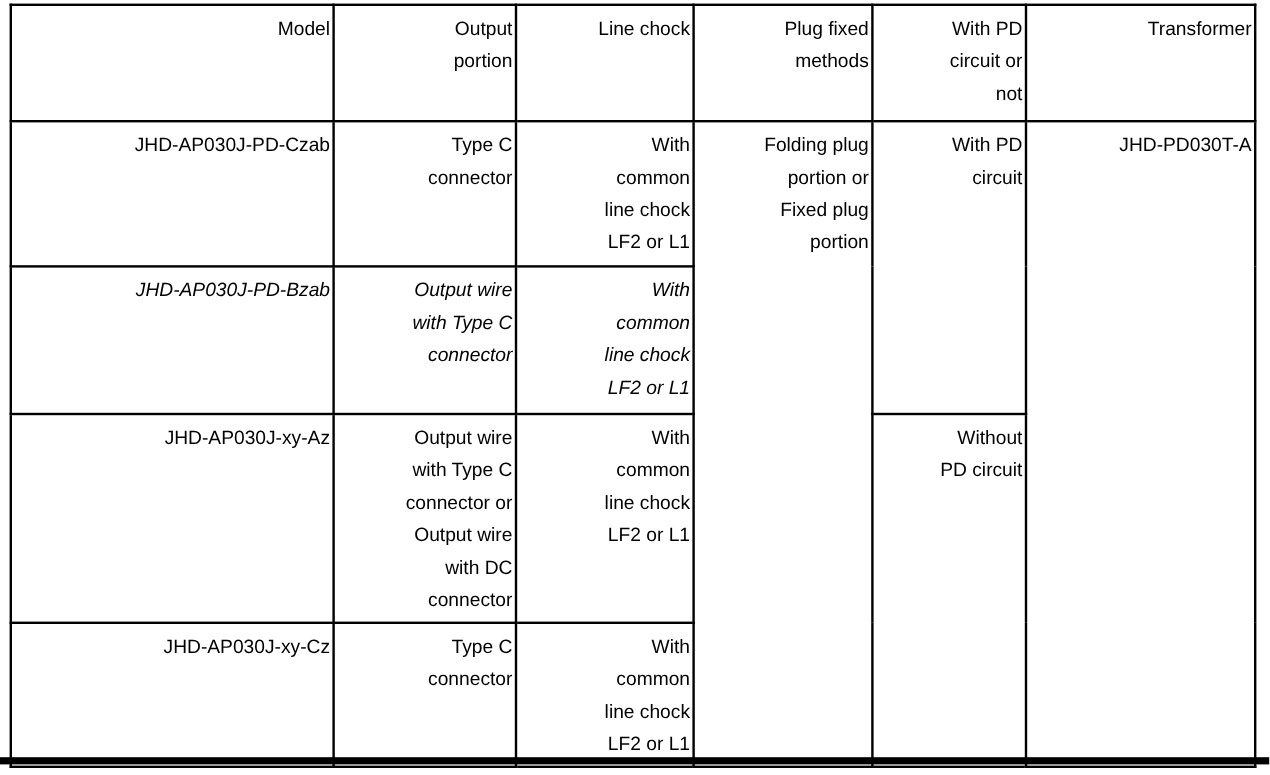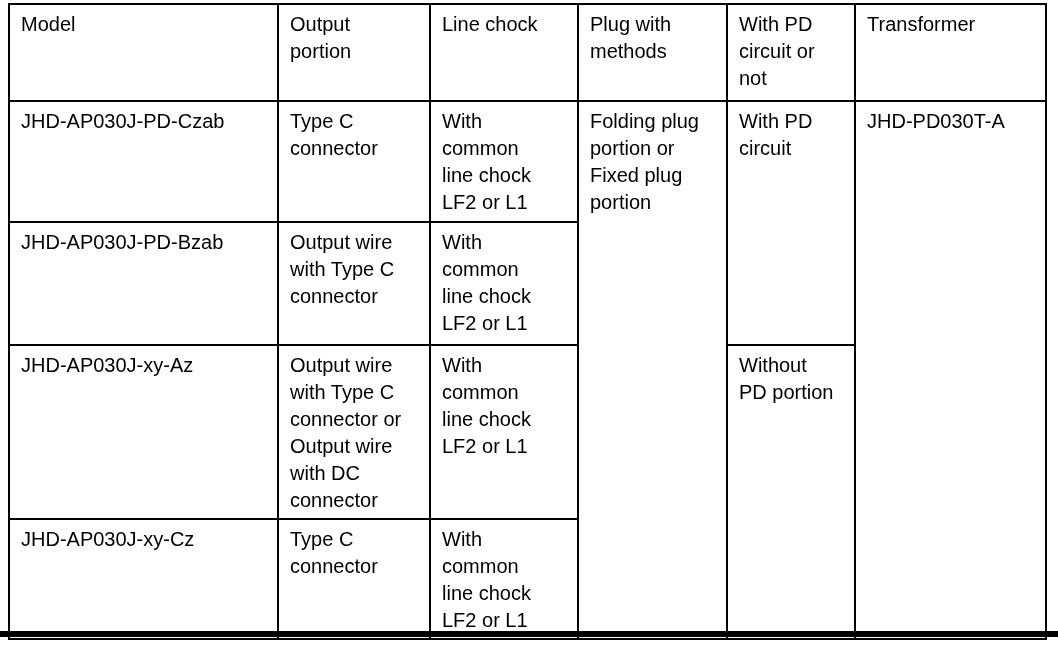--- a/index.html
+++ b/index.html
@@ -22,31 +22,31 @@
     top: 3px;
     width: 1037px;
     height: 630px;
     border-collapse: collapse;
     table-layout: fixed;
   }
   .spec-table th,
   .spec-table td {
     border: 2px solid #000000;
     vertical-align: top;
-    text-align: left;
+    text-align: right;
     font-weight: 400;
-    font-size: 20px;
+    font-size: 16px;
     line-height: 27px;
-    padding: 6px 16px 4px 11px;
+    padding: 6px 2px 4px 11px;
     white-space: pre-line;
     overflow: hidden;
   }
   tr.row-header  { height: 97px; }
   tr.row-1       { height: 121px; }
-  tr.row-2       { height: 123px; }
+  tr.row-2       { height: 123px; font-style: italic; }
   tr.row-3       { height: 172px; }
   tr.row-4       { height: 117px; }
   .bottom-rule {
     position: absolute;
     left: 0;
     top: 631px;
     width: 1058px;
     height: 6px;
     background: #000000;
   }
@@ -64,21 +64,21 @@
       <col style="width:149px">
       <col style="width:128px">
       <col style="width:191px">
     </colgroup>
     <tbody>
       <tr class="row-header">
         <th>Model</th>
         <th>Output
 portion</th>
         <th>Line chock</th>
-        <th>Plug with
+        <th>Plug fixed
 methods</th>
         <th>With PD
 circuit or
 not</th>
         <th>Transformer</th>
       </tr>
 
       <tr class="row-1">
         <td>JHD-AP030J-PD-Czab</td>
         <td>Type C
@@ -113,21 +113,21 @@
 with Type C
 connector or
 Output wire
 with DC
 connector</td>
         <td>With
 common
 line chock
 LF2 or L1</td>
         <td rowspan="2">Without
-PD portion</td>
+PD circuit</td>
       </tr>
 
       <tr class="row-4">
         <td>JHD-AP030J-xy-Cz</td>
         <td>Type C
 connector</td>
         <td>With
 common
 line chock
 LF2 or L1</td>

